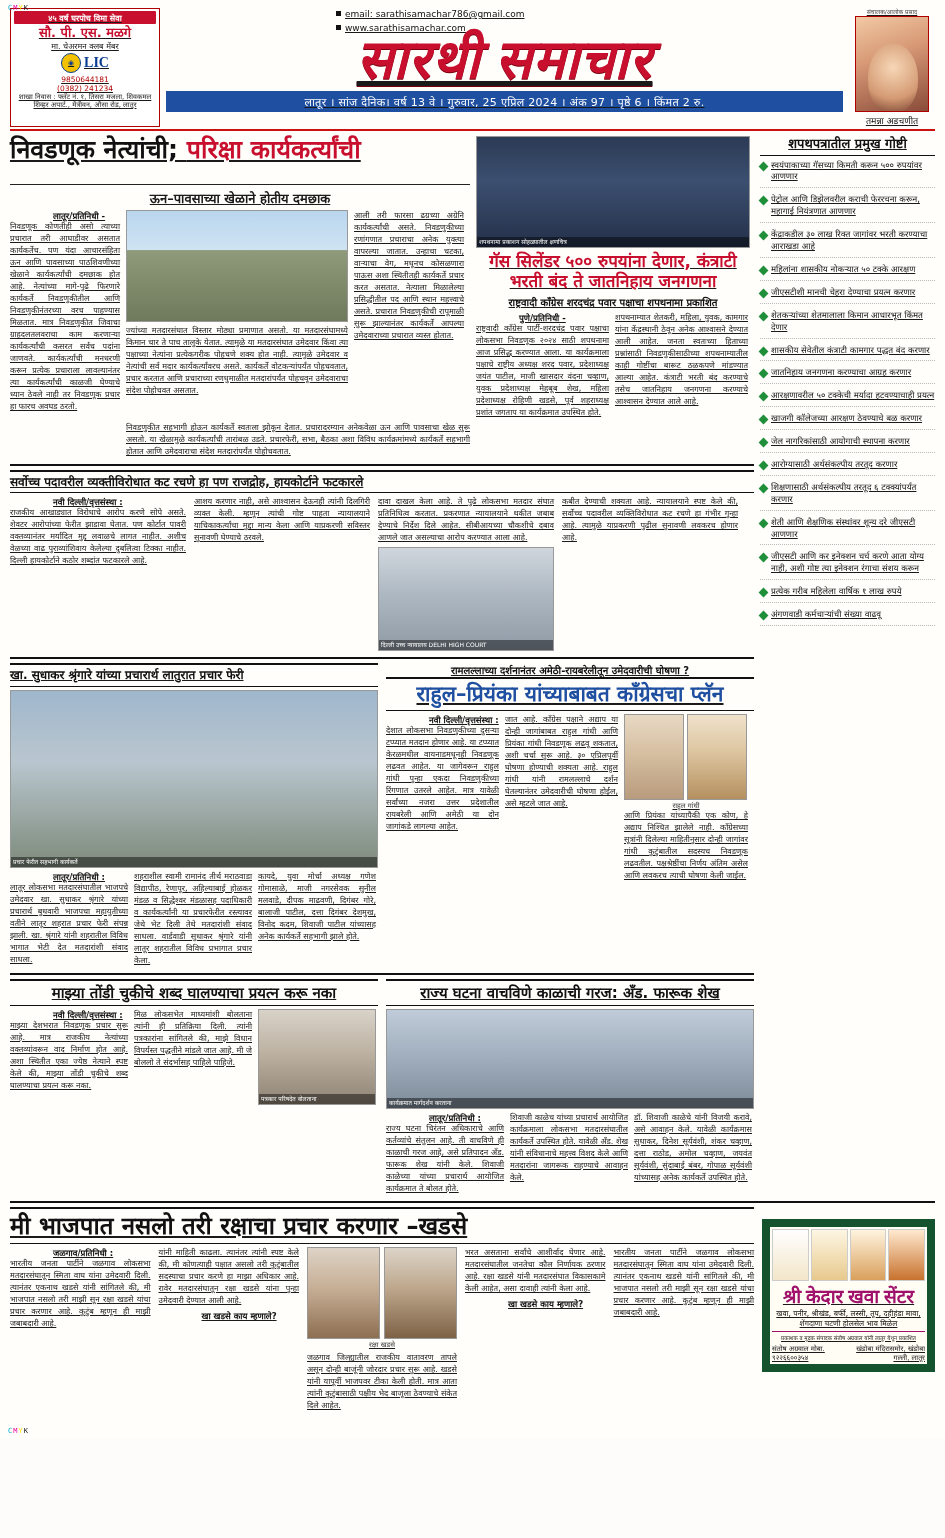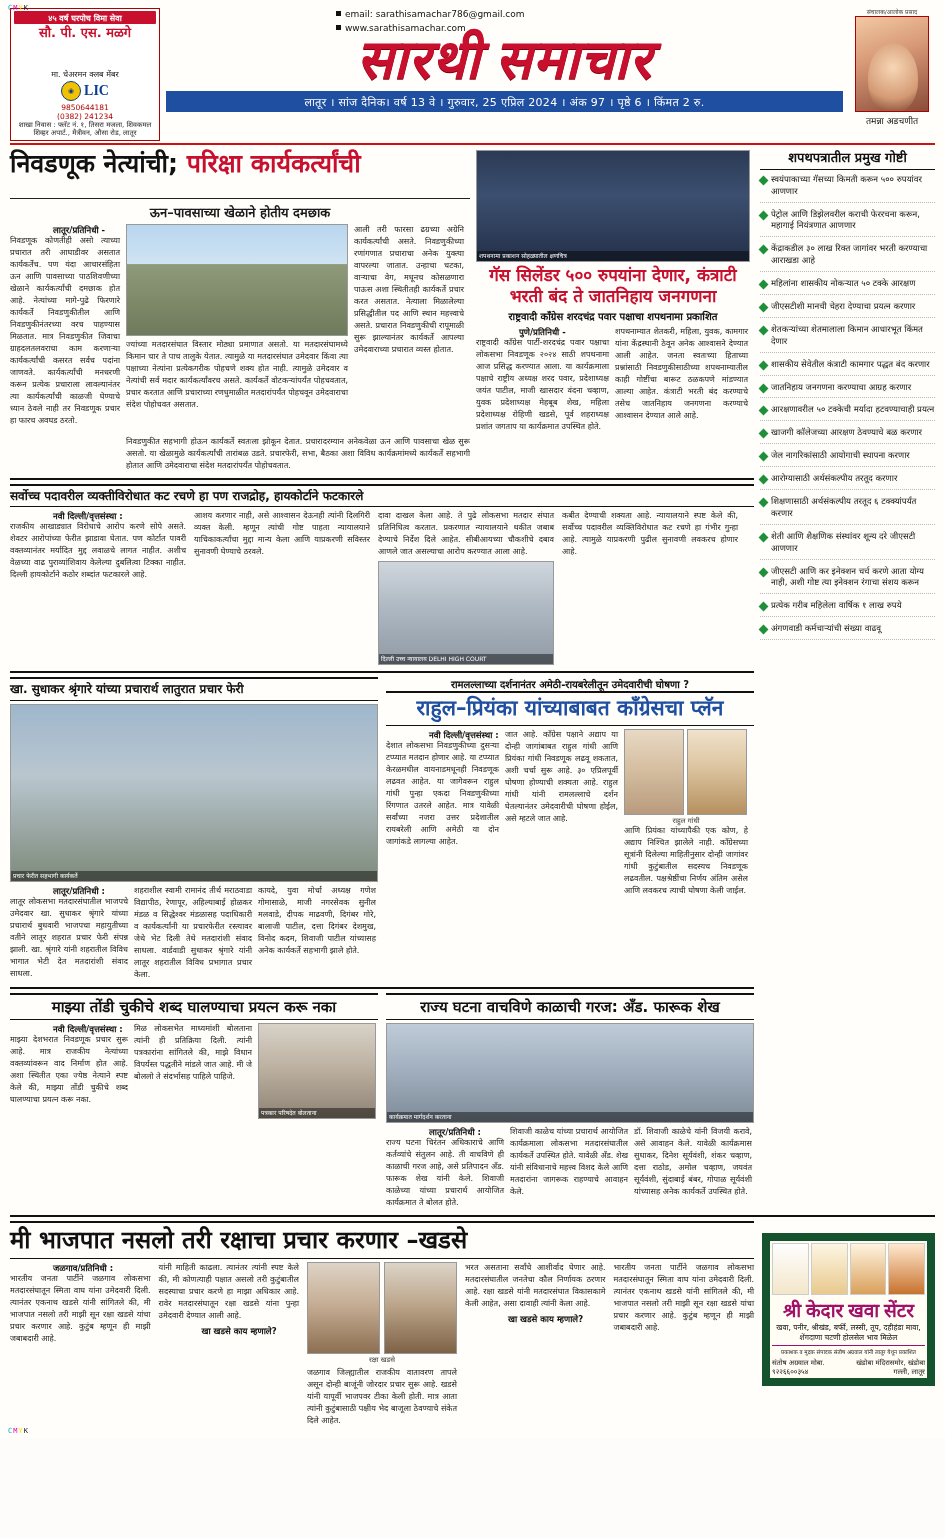--- a/index.html
+++ b/index.html
@@ -12,38 +12,39 @@
     color: #1a1a1a;
     position: relative;
     overflow: hidden;
   }
   .page {
     position: relative;
     width: 945px;
     height: 1439px;
     padding: 8px 10px 6px 10px;
     background: #fffefb;
+    text-decoration: underline;
   }
   .regmark { position:absolute; font-size:7px; letter-spacing:1px; font-family:"DejaVu Sans Mono", monospace; }
   .regmark .c{color:#00a7cf}.regmark .m{color:#e5009b}.regmark .y{color:#ffe400}.regmark .k{color:#111}
   .reg-tl{ top:4px; left:8px;}
   .reg-bl{ bottom:4px; left:8px;}
 
   
   .masthead { display:flex; gap:6px; align-items:stretch; border-bottom:2px solid #c11; padding-bottom:2px;}
   .ad-box {
     width:150px; border:1px solid #b10000; background:#fff;
     display:flex; flex-direction:column; align-items:center; padding:2px 3px;
   }
   .ad-ribbon{
     background:#c8102e; color:#fff; font-size:8px; width:100%; text-align:center;
     padding:1px 0; border-radius:1px; font-weight:bold;
   }
   .ad-name{ color:#c8102e; font-weight:bold; font-size:13px; line-height:1.05; text-align:center; margin-top:2px;}
-  .ad-sub{ font-size:8px; text-align:center; color:#222;margin-top:28px; }
+  .ad-sub{ font-size:8px; text-align:center; color:#222; }
   .lic-row{ display:flex; align-items:center; gap:3px; margin:2px 0; }
   .lic-logo{
     width:20px;height:20px;border-radius:50%;background:#f2c200;border:1px solid #0a3d91;
     display:flex;align-items:center;justify-content:center;font-size:7px;color:#0a3d91;font-weight:bold;
   }
   .lic-text{ font-size:14px;color:#0a3d91;font-weight:bold;font-family:"Liberation Serif",serif; }
   .ad-phone{ font-size:7.5px; color:#b10000; }
   .ad-addr{ font-size:7px; color:#222; text-align:center; line-height:1.25; }
 
   .mast-center{ flex:1; display:flex; flex-direction:column; }

